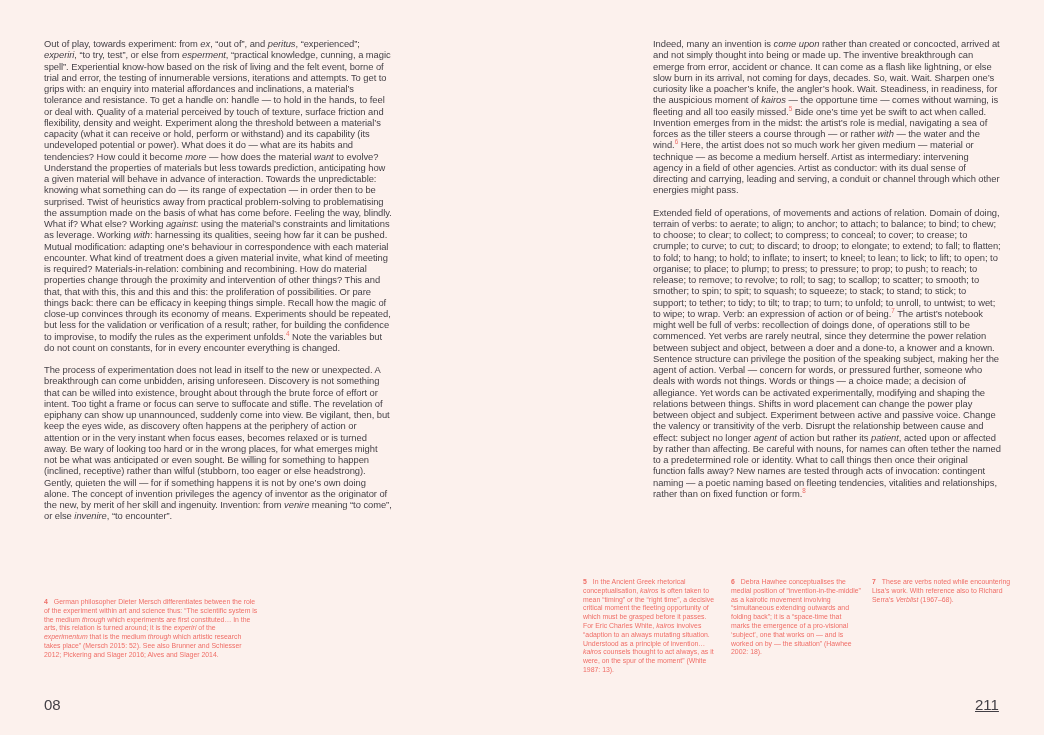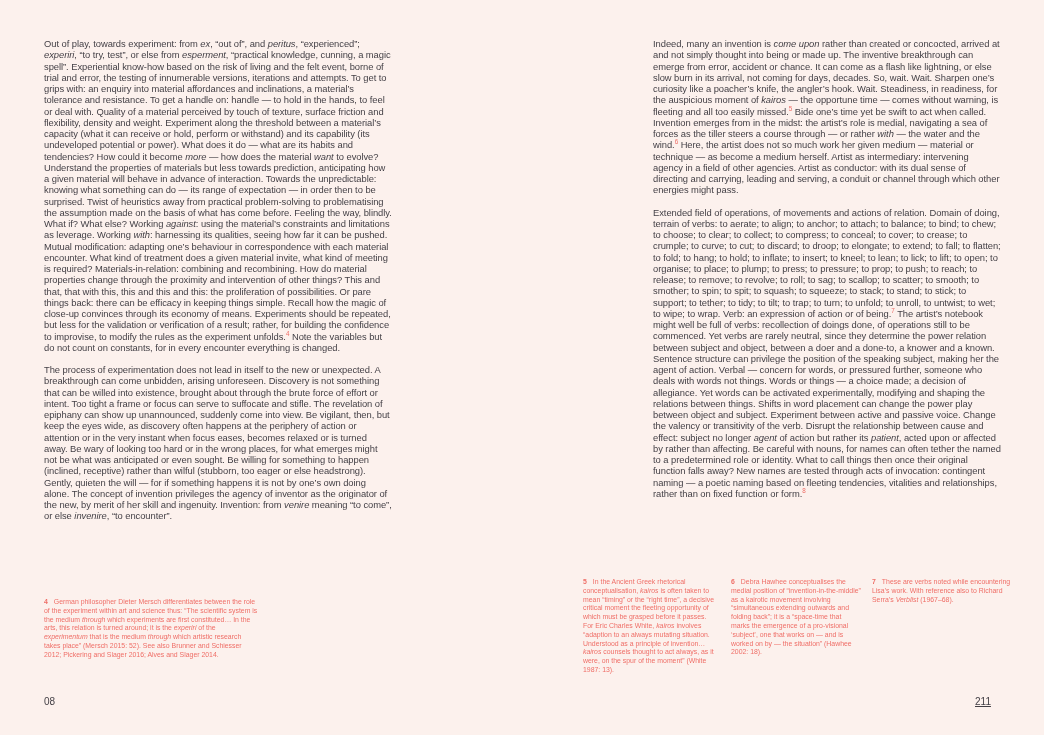--- a/index.html
+++ b/index.html
@@ -44,21 +44,21 @@
   .fn-num{
     font-weight:bold;
     margin-right:6px;
   }
   .fn-4{left:44px;top:598px;width:214px;}
   .fn-5{left:583px;top:578px;width:132px;}
   .fn-6{left:731px;top:578px;width:130px;}
   .fn-7{left:872px;top:578px;width:148px;}
   .page-number{
     position:absolute;
-    font-size:10px;
+    font-size:15px;
     color:var(--ink);
   }
   .pn-left{left:44px;top:696px;}
   .pn-right{left:975px;top:696px;text-decoration:underline;}
 </style>
 </head>
 <body>
 
 <div class="spread">
 

